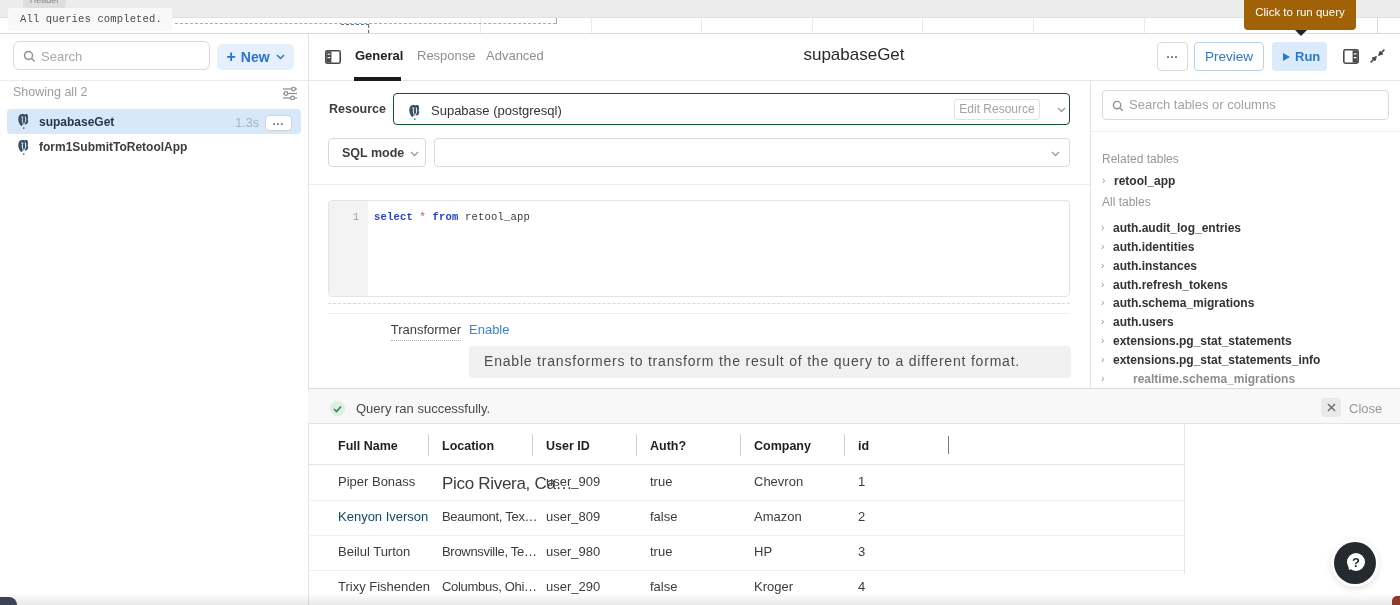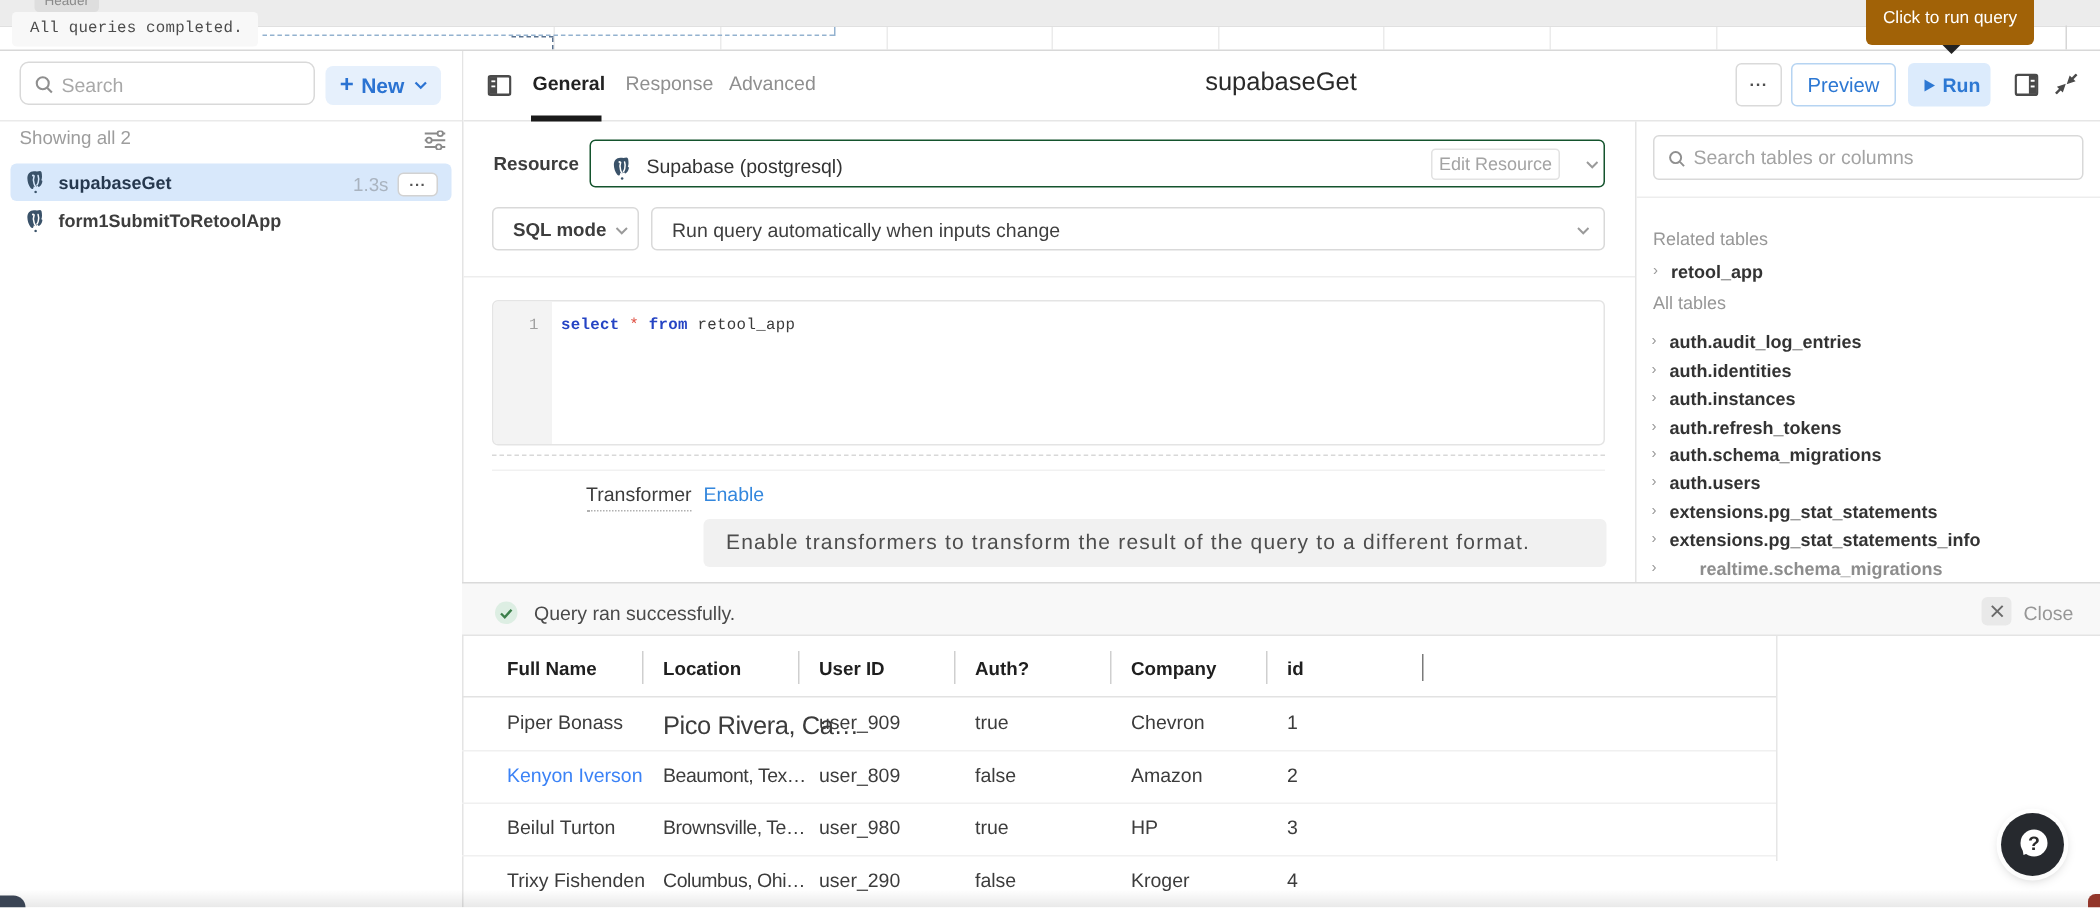--- a/index.html
+++ b/index.html
@@ -155,21 +155,20 @@
         <polyline points="1,1 4.5,4.5 8,1" fill="none" stroke="#9a9a9a" stroke-width="1.3"></polyline>
       </svg>
   </div>
   <div class="abs" style="left:328px;top:138px;width:98px;height:29px;border:1px solid #d9d9d9;border-radius:4px;background:#fff;">
     <div class="abs" style="left:13px;top:6.5px;font-size:12.5px;font-weight:600;color:#3d3d3d;">SQL mode</div>
     <svg class="abs" style="left:81px;top:11.5px;" width="9" height="6" viewBox="0 0 9 6">
         <polyline points="1,1 4.5,4.5 8,1" fill="none" stroke="#9a9a9a" stroke-width="1.3"></polyline>
       </svg>
   </div>
   <div class="abs" style="left:434px;top:138px;width:636px;height:29px;border:1px solid #d9d9d9;border-radius:4px;background:#fff;">
-    <div class="abs" style="left:13px;top:6.5px;font-size:13px;color:#3f3f3f;">Run query automatically when inputs change</div>
     <svg class="abs" style="left:616px;top:11.5px;" width="9" height="6" viewBox="0 0 9 6">
         <polyline points="1,1 4.5,4.5 8,1" fill="none" stroke="#9a9a9a" stroke-width="1.3"></polyline>
       </svg>
   </div>
 
   <div class="abs" style="left:309px;top:184px;width:781px;height:1px;background:#ededed;"></div>
 
   <div class="abs" style="left:328px;top:200px;width:742px;height:97px;border:1px solid #e4e4e4;border-radius:4px;background:#fff;overflow:hidden;">
     <div class="abs" style="left:0;top:0;width:39px;height:95px;background:#f3f3f3;"></div>
     <div class="abs mono" style="left:0;top:10px;width:30px;text-align:right;font-size:10.5px;color:#9f9f9f;">1</div>
@@ -248,21 +247,21 @@
       <div class="abs" style="left:858px;top:439px;font-size:12.5px;font-weight:700;color:#1f1f1f;">id</div>
       <div class="abs" style="left:948px;top:436px;width:1px;height:18px;background:#7a7a7a;"></div>
     </div>
   <div id="tbody">
       <div class="abs" style="left:338px;top:473.5px;font-size:13px;color:#3c3c3c;">Piper Bonass</div>
       <div class="abs" style="left:442px;top:473.5px;font-size:17px;color:#3c3c3c;letter-spacing:-0.3px;">Pico Rivera, Ca…</div>
       <div class="abs" style="left:546px;top:473.5px;font-size:13px;color:#3c3c3c;">user_909</div>
       <div class="abs" style="left:650px;top:473.5px;font-size:13px;color:#3c3c3c;">true</div>
       <div class="abs" style="left:754px;top:473.5px;font-size:13px;color:#3c3c3c;">Chevron</div>
       <div class="abs" style="left:858px;top:473.5px;font-size:13px;color:#3c3c3c;">1</div>
-      <div class="abs" style="left:338px;top:508.7px;font-size:13px;color:#3b82f6;">Kenyon Iverson</div>
+      <div class="abs" style="left:338px;top:508.7px;font-size:13px;color:#0c4a6e;">Kenyon Iverson</div>
       <div class="abs" style="left:442px;top:508.7px;font-size:13px;color:#3c3c3c;letter-spacing:-0.3px;">Beaumont, Tex…</div>
       <div class="abs" style="left:546px;top:508.7px;font-size:13px;color:#3c3c3c;">user_809</div>
       <div class="abs" style="left:650px;top:508.7px;font-size:13px;color:#3c3c3c;">false</div>
       <div class="abs" style="left:754px;top:508.7px;font-size:13px;color:#3c3c3c;">Amazon</div>
       <div class="abs" style="left:858px;top:508.7px;font-size:13px;color:#3c3c3c;">2</div>
       <div class="abs" style="left:308px;top:499.7px;width:876px;height:1px;background:#f0f0f0;"></div>
       <div class="abs" style="left:338px;top:543.9px;font-size:13px;color:#3c3c3c;">Beilul Turton</div>
       <div class="abs" style="left:442px;top:543.9px;font-size:13px;color:#3c3c3c;letter-spacing:-0.3px;">Brownsville, Te…</div>
       <div class="abs" style="left:546px;top:543.9px;font-size:13px;color:#3c3c3c;">user_980</div>
       <div class="abs" style="left:650px;top:543.9px;font-size:13px;color:#3c3c3c;">true</div>

